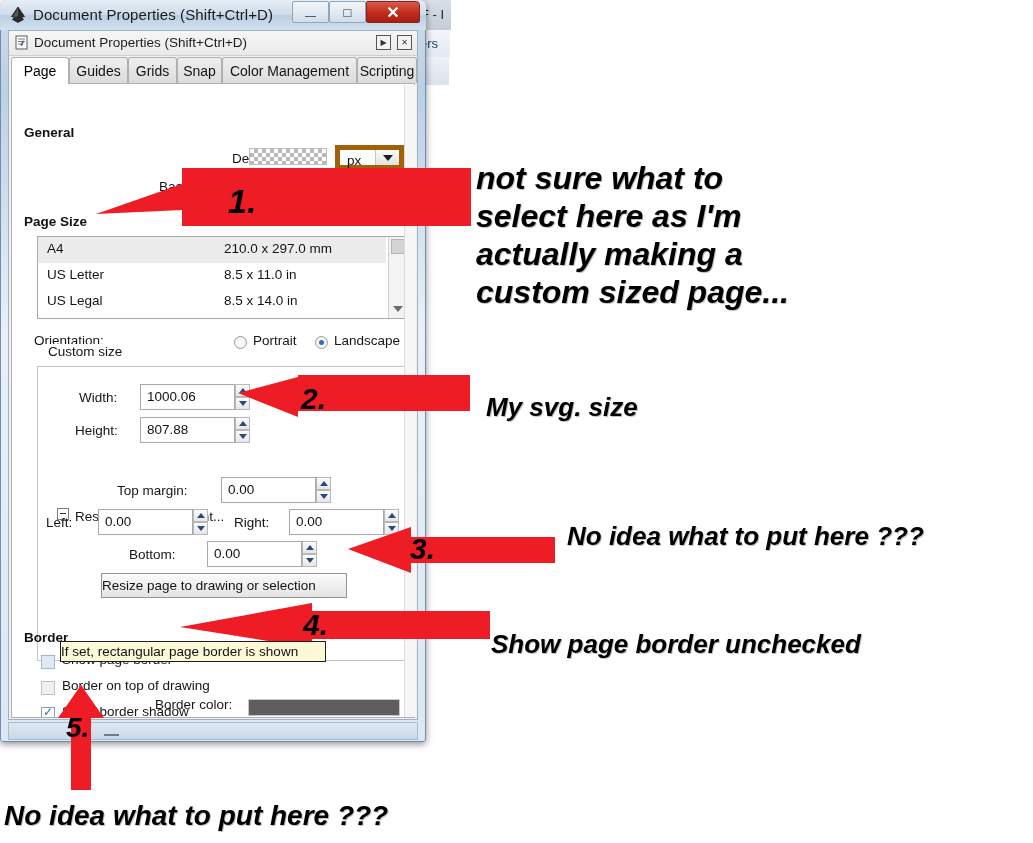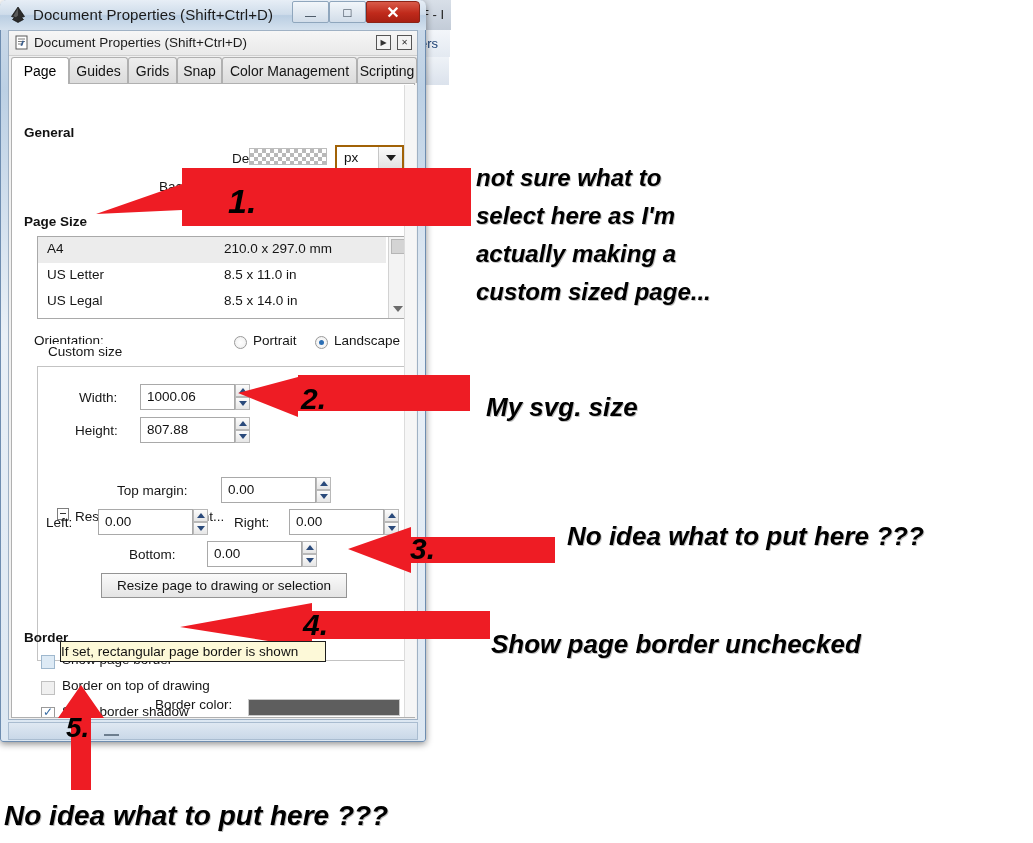--- a/index.html
+++ b/index.html
@@ -67,21 +67,21 @@
   #tab-underline{position:absolute;left:2px;top:52px;width:404px;height:1px;background:#b0b0b0;}
 
   
   #page-body{position:absolute;left:2px;top:53px;width:404px;height:634px;background:#ffffff;
     border:1px solid #b0b0b0;border-top:none;box-sizing:border-box;overflow:hidden;}
 
   .sect-title{position:absolute;font-size:13.5px;font-weight:bold;color:#111;white-space:nowrap;}
   .lbl{position:absolute;font-size:13.5px;color:#151515;white-space:nowrap;}
 
   
-  .combo{position:absolute;height:25px;border:2px solid #a16207;background:#fff;box-sizing:border-box;display:flex;}
+  .combo{position:absolute;height:25px;border:5px solid #a16207;background:#fff;box-sizing:border-box;display:flex;}
   .combo .cval{flex:1;font-size:13.5px;color:#111;padding:3px 0 0 7px;}
   .combo .carrow{width:23px;border-left:1px solid #c6c6c6;
     background:linear-gradient(#fbfbfb,#e2e2e2);display:flex;align-items:center;justify-content:center;}
   .combo .carrow b{display:block;width:0;height:0;border-left:5px solid transparent;border-right:5px solid transparent;
     border-top:6px solid #1d1d1d;}
 
   
   #bg-swatch{position:absolute;left:249px;top:148px;width:76px;height:15px;border:1px solid #bdbdbd;
     background-image:
       linear-gradient(45deg,#b9b9b9 25%,transparent 25%,transparent 75%,#b9b9b9 75%),
@@ -121,21 +121,21 @@
 
   
   #expander{position:absolute;left:45px;top:424px;font-size:13.5px;color:#151515;white-space:nowrap;}
   #expander .exbox{display:inline-block;width:10px;height:10px;border:1px solid #7d7d7d;background:#fff;
     position:relative;margin-right:6px;vertical-align:1px;}
   #expander .exbox::before{content:"";position:absolute;left:2px;top:4px;width:6px;height:1px;background:#333;}
 
   
   #resize-btn{position:absolute;left:99px;top:542px;width:246px;height:25px;
     border:1px solid #949494;background:linear-gradient(#fafafa,#e4e4e4);
-    font-size:13.5px;color:#131313;display:flex;align-items:center;justify-content:center;box-sizing:border-box;}
+    font-size:13.5px;color:#131313;display:flex;align-items:center;box-sizing:border-box;}
 
   
   .cbox{position:absolute;width:14px;height:14px;border:1px solid #9a9a9a;background:#fff;box-sizing:border-box;}
   .cbox.light{background:#ddeaf5;border-color:#9fb8ce;}
   .cbox.dim{background:#f0f0f0;border-color:#c0c0c0;}
   .cbox.checked::after{content:"✓";position:absolute;left:1px;top:-3px;font-size:12px;color:#3a6ea5;}
 
   
   #border-color-sw{position:absolute;left:248px;top:699px;width:150px;height:15px;background:#5e5e5e;border:1px solid #c9c9c9;}
 
@@ -402,20 +402,20 @@
 <svg class="arrow" style="left:180px;top:603px;" width="310" height="45">
   <path d="M0 24 L132 0 L132 8 L310 8 L310 36 L132 36 L132 45 Z" fill="#ee1c24"></path>
 </svg>
 <div class="arrow-num" style="left:303px;top:608px;font-size:30px;">4.</div>
 
 <svg class="arrow" style="left:58px;top:685px;" width="46" height="105">
   <path d="M23 0 L46 33 L33 33 L33 105 L13 105 L13 33 L0 33 Z" fill="#ee1c24"></path>
 </svg>
 <div class="arrow-num" style="left:66px;top:712px;font-size:28px;">5.</div>
 
-<div class="anno" style="left:476px;top:159px;font-size:24px;line-height:38px;">not sure what to
+<div class="anno" style="left:476px;top:159px;font-size:32px;line-height:38px;">not sure what to
 select here as I'm
 actually making a
 custom sized page...</div>
 <div class="anno" style="left:486px;top:392px;font-size:26px;">My svg. size</div>
 <div class="anno" style="left:567px;top:521px;font-size:26px;">No idea what to put here ???</div>
 <div class="anno" style="left:491px;top:629px;font-size:26px;">Show page border unchecked</div>
 <div class="anno" style="left:4px;top:800px;font-size:28px;">No idea what to put here ???</div>
 
 </body></html>

